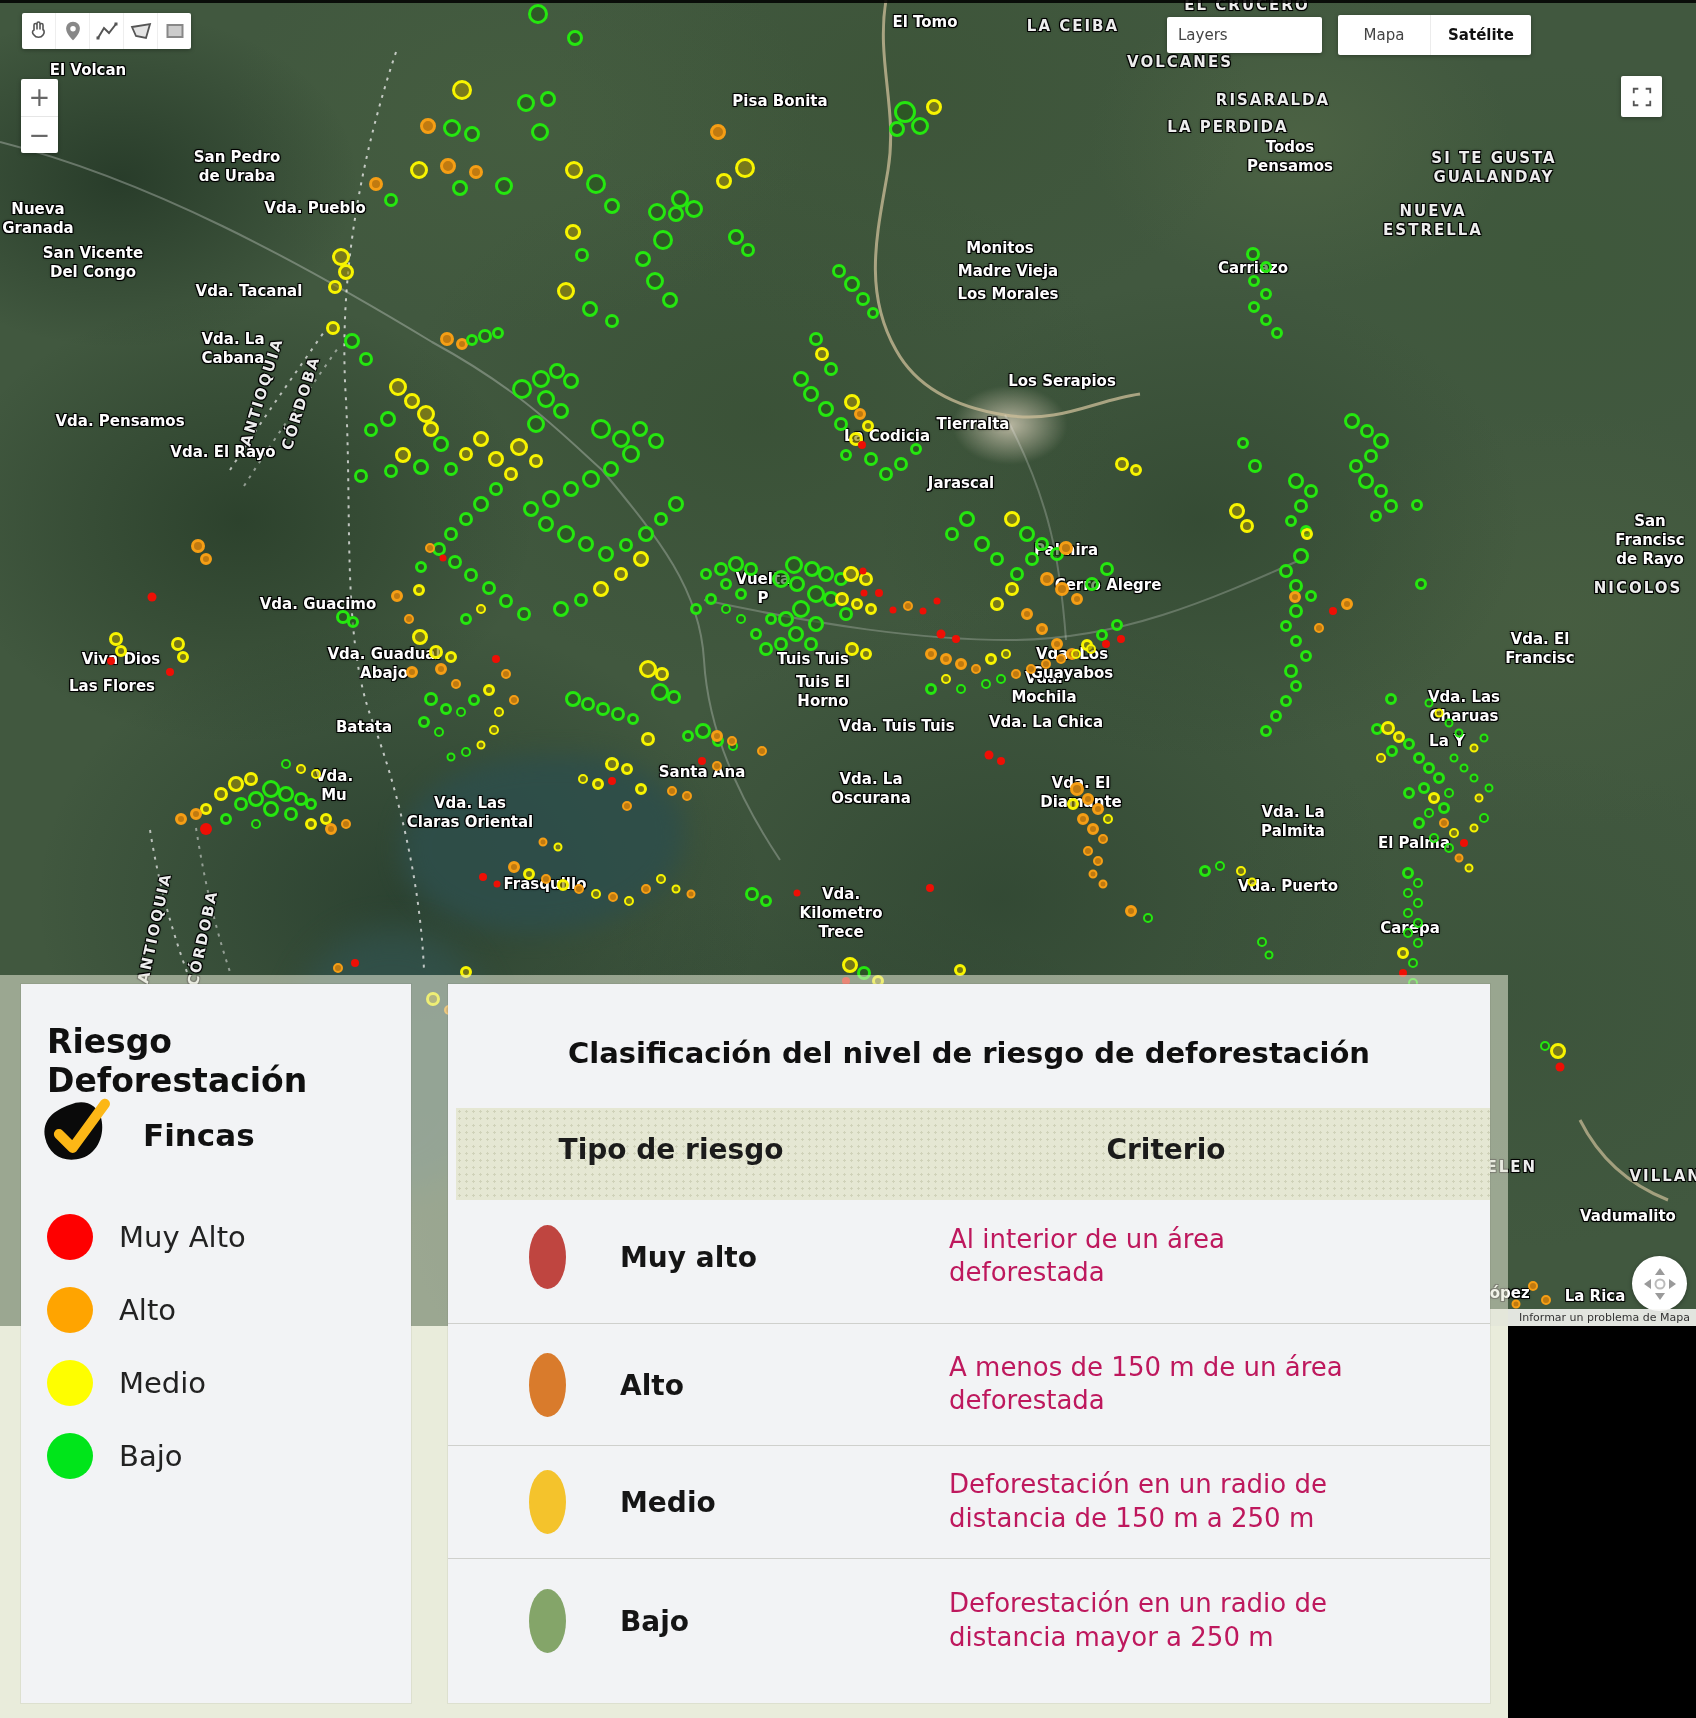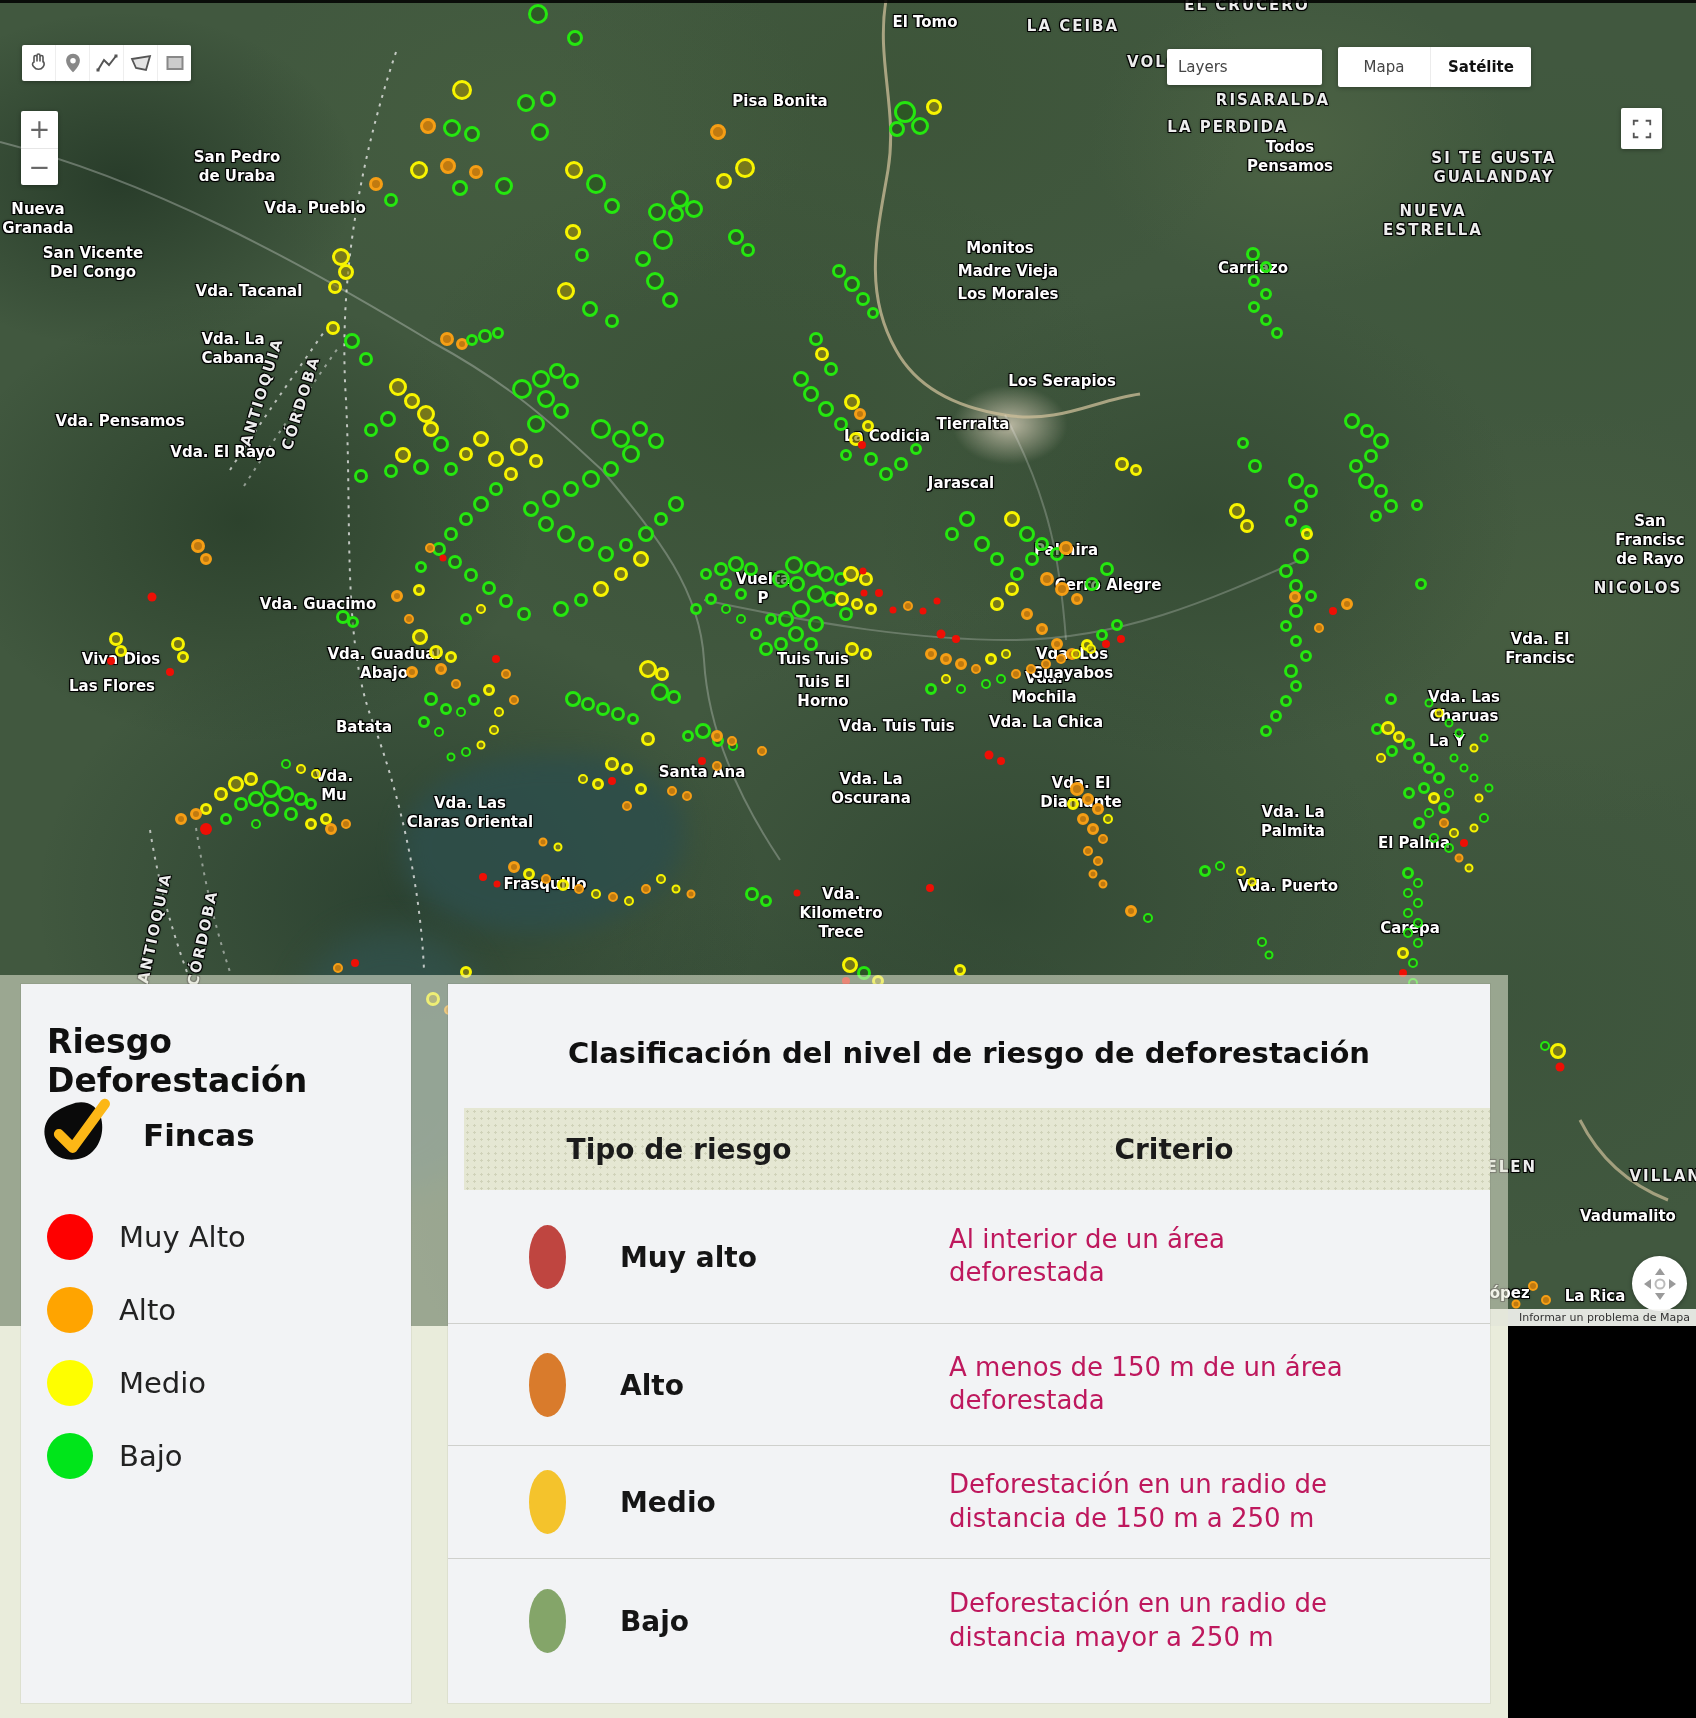--- a/index.html
+++ b/index.html
@@ -34,21 +34,21 @@
      text-shadow:-1px -1px 0 rgba(0,0,0,.95),1px -1px 0 rgba(0,0,0,.95),-1px 1px 0 rgba(0,0,0,.95),1px 1px 0 rgba(0,0,0,.95),0 0 3px #000;}
   .map-label.loc{font-size:15px;font-weight:600;}
   .map-label.region{font-size:15px;font-weight:700;letter-spacing:2px;color:#ededed;}
   .mk{position:absolute;border-radius:50%;transform:translate(-50%,-50%);box-sizing:border-box;}
   .mk-b{background:rgba(35,88,24,.6);border:3px solid #25e70f;}
   .mk-m{background:rgba(150,140,8,.65);border:3px solid #f8f400;}
   .mk-a{background:#c07a10;border:3px solid #f59e15;}
   .mk-r{background:#ee0f05;border:0;}
   #top-edge{position:absolute;left:0;top:0;width:1696px;height:3px;background:rgba(0,0,0,.85);}
   
-  .ctl{position:absolute;background:#fff;border-radius:2px;box-shadow:0 1px 4px rgba(0,0,0,.35);margin-top:32px;}
+  .ctl{position:absolute;background:#fff;border-radius:2px;box-shadow:0 1px 4px rgba(0,0,0,.35);}
   #toolbar{left:22px;top:13px;height:36px;display:flex;align-items:center;}
   .tool{width:33px;height:36px;display:flex;align-items:center;justify-content:center;border-right:1px solid #eee;cursor:pointer;}
   .tool:last-child{border-right:0;}
   #zoomctl{left:21px;top:79px;width:37px;height:74px;display:flex;flex-direction:column;}
   .zbtn{flex:1;display:flex;align-items:center;justify-content:center;font-size:26px;color:#666;cursor:pointer;}
   .zbtn:first-child{border-bottom:1px solid #e6e6e6;}
   #layersbox{left:1167px;top:17px;width:155px;height:36px;display:flex;align-items:center;padding-left:11px;box-sizing:border-box;
              font-size:15px;color:#444;}
   #maptype{left:1338px;top:15px;height:40px;display:flex;align-items:stretch;}
   #maptype .half{display:flex;align-items:center;justify-content:center;font-size:15px;cursor:pointer;}
@@ -69,21 +69,21 @@
   #legend-title{position:absolute;left:26px;top:38px;font-size:33px;font-weight:bold;color:#101010;}
   #fincas-row{position:absolute;left:14px;top:108px;height:86px;display:flex;align-items:center;cursor:pointer;}
   #fincas-icon{width:92px;height:84px;}
   #fincas-label{margin-left:16px;font-size:31px;font-weight:bold;color:#111;}
   #legend-items{position:absolute;left:26px;top:216px;right:10px;}
   .lg-row{height:73px;display:flex;align-items:center;}
   .lg-dot{width:46px;height:46px;border-radius:50%;flex:0 0 auto;}
   .lg-label{margin-left:26px;font-size:29px;color:#222;}
   #risktable{left:448px;top:984px;width:1042px;height:719px;overflow:hidden;}
   #table-title{position:absolute;left:0;top:52px;width:100%;text-align:center;font-size:29px;font-weight:bold;color:#101010;}
-  #table-head{position:absolute;left:16px;top:124px;width:100%;height:82px;background:#e5e7d3;
+  #table-head{position:absolute;left:8px;top:124px;width:100%;height:92px;background:#e5e7d3;
       background-image:radial-gradient(rgba(168,172,138,.35) 1.2px, transparent 1.4px);background-size:7px 7px;}
   .th{position:absolute;top:0;height:82px;display:flex;align-items:center;justify-content:center;
       font-size:28px;font-weight:bold;color:#1b1b1b;}
   #th1{left:0;width:430px;}
   #th2{left:430px;width:560px;}
   #table-rows{position:absolute;left:0;top:206px;width:100%;}
   .t-row{position:relative;}
   .t-row + .t-row{border-top:1px solid #cfd0cc;}
   .t-dot{position:absolute;left:81px;top:50%;transform:translateY(-50%);width:37px;height:64px;border-radius:50%;}
   .t-name{position:absolute;left:172px;top:50%;transform:translateY(-50%);font-size:28px;font-weight:bold;color:#151515;}

